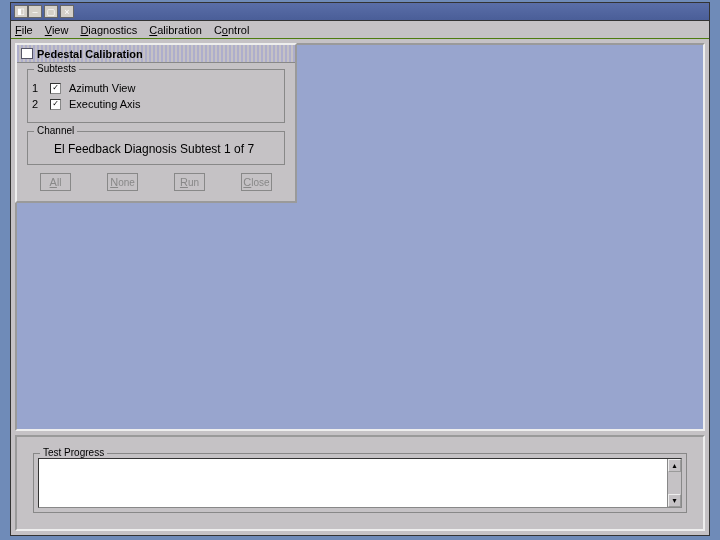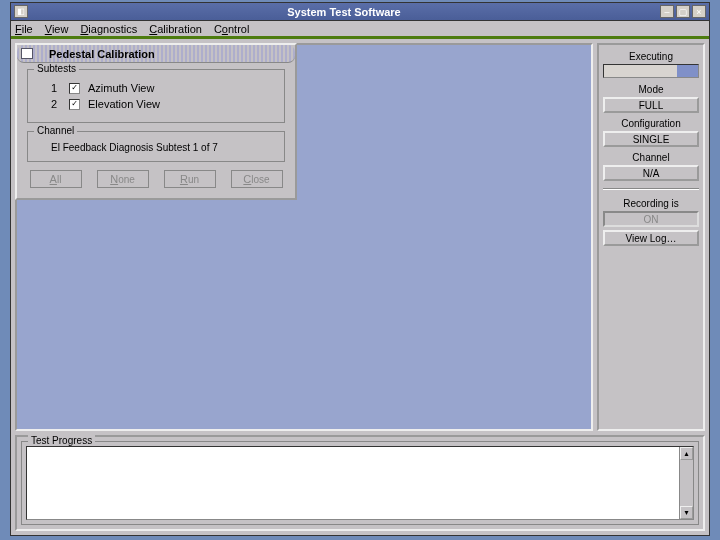--- a/index.html
+++ b/index.html
@@ -6,69 +6,68 @@
 body { background: #6f8bb8; width: 720px; height: 540px; overflow: hidden; }
 
 .window { position: absolute; left: 10px; top: 2px; width: 700px; height: 534px; background: #c5c2c5; border: 1px solid #333; display: flex; flex-direction: column; }
 
 .titlebar { height: 18px; background: linear-gradient(#5a6ea8, #4a5e98); color: #fff; display: flex; align-items: center; border-bottom: 1px solid #333; }
 .titlebar .title { flex: 1; text-align: center; font-weight: bold; font-size: 11px; }
 .titlebar .winbtns { display: flex; gap: 2px; margin-right: 3px; }
 .winbtn { width: 14px; height: 13px; background: #d4d0c8; border: 1px solid #666; display: flex; align-items: center; justify-content: center; cursor: pointer; font-size: 9px; }
 .titlebar .lefticon { width: 14px; height: 13px; background: #d4d0c8; border: 1px solid #666; margin-left: 3px; display: flex; align-items: center; justify-content: center; font-size: 8px; }
 
-.menubar { height: 18px; background: #c5c2c5; display: flex; align-items: center; padding: 0 4px; gap: 12px; border-bottom: 3px solid #4d7c0f; }
+.menubar { height: 18px; background: #c5c2c5; display: flex; align-items: center; padding: 0 4px; gap: 12px; border-bottom: 1px solid #4d7c0f; }
 .menuitem { cursor: pointer; }
 .menuitem .ul { text-decoration: underline; }
 
 .body { flex: 1; display: flex; padding: 4px; gap: 4px; overflow: hidden; }
 
 .canvas { flex: 1; background: #98a5ce; border: 2px inset #eee; position: relative; }
 
 .rightpanel { width: 108px; background: #c5c2c5; border: 2px inset #eee; padding: 4px 4px; display: flex; flex-direction: column; gap: 2px; }
 .rlabel { text-align: center; font-size: 10px; margin-top: 2px; }
 .rprogress { height: 14px; border: 1px inset #888; background: #d8d4d0; position: relative; margin-bottom: 2px; }
 .rprogress .fill { position: absolute; right: 0; top: 0; bottom: 0; width: 22%; background: #8090c8; }
 .rbtn { height: 16px; border: 2px outset #eee; background: #c5c2c5; text-align: center; line-height: 13px; cursor: pointer; font-size: 10px; margin-bottom: 1px; }
 .rbtn.disabled { color: #888; border: 2px inset #ddd; }
 .rsep { height: 1px; border-top: 1px solid #888; border-bottom: 1px solid #fff; margin: 4px 0; }
 
 .dialog { position: absolute; left: -2px; top: -2px; width: 282px; background: #c5c2c5; border: 2px outset #eee; }
-.dlg-title { height: 18px; background: repeating-linear-gradient(90deg,#aeaecc,#aeaecc 2px,#c5c2c5 2px,#c5c2c5 4px); display: flex; align-items: center; padding: 0 4px; gap: 16px; border-bottom: 1px solid #888; border-radius: 7px; }
+.dlg-title { height: 18px; background: repeating-linear-gradient(90deg,#aeaecc,#aeaecc 2px,#c5c2c5 2px,#c5c2c5 4px); display: flex; align-items: center; padding: 0 4px; gap: 4px; border-bottom: 1px solid #888; }
 .dlg-title .dicon { width: 12px; height: 11px; border: 1px solid #556; background: #fff; }
 .dlg-title .dtxt { font-weight: bold; font-size: 11px; }
 .dlg-body { padding: 6px 10px 10px 10px; }
 
-.fieldset { border: 1px solid #888; border-top-color: #888; margin-bottom: 8px; padding: 8px 8px 8px 23px; position: relative; }
+.fieldset { border: 1px solid #888; border-top-color: #888; margin-bottom: 8px; padding: 8px 8px 8px 4px; position: relative; }
 .fieldset .legend { position: absolute; top: -7px; left: 6px; background: #c5c2c5; padding: 0 3px; font-size: 10px; }
 .cbrow { display: flex; align-items: center; gap: 8px; margin: 4px 0; font-size: 10px; }
 .cbrow .num { width: 10px; }
 .cb { width: 11px; height: 11px; border: 1px inset #888; background: #fff; display: inline-flex; align-items: center; justify-content: center; font-size: 8px; line-height: 8px; cursor: pointer; }
-.statustext { font-size: 10px; padding-top: 2px; }
+.statustext { font-size: 12px; padding-top: 2px; text-align: center; }
 
 .dlg-buttons { display: flex; gap: 10px; justify-content: space-around; margin-top: 4px; }
-.dlg-btn { width: 52px; height: 18px; border: 1px solid #888; background: #c5c2c5; color: #888; text-align: center; line-height: 16px; font-size: 10px; cursor: pointer; }
+.dlg-btn { width: 31px; height: 18px; border: 1px solid #888; background: #c5c2c5; color: #888; text-align: center; line-height: 16px; font-size: 10px; cursor: pointer; }
 .dlg-btn .ul { text-decoration: underline; }
 
-.bottompanel { height: 96px; margin: 0 4px 4px 4px; background: #c5c2c5; border: 2px inset #eee; padding: 4px; position: relative; }
+.bottompanel { height: 96px; margin: 0 4px 4px 4px; background: #c5c2c5; border: 2px inset #eee; padding: 16px; position: relative; }
 .bottompanel .bfieldset { border: 1px solid #888; height: 100%; position: relative; }
 .bottompanel .blegend { position: absolute; top: -7px; left: 6px; background: #c5c2c5; padding: 0 3px; font-size: 10px; }
 .bottompanel .blist { position: absolute; top: 4px; left: 4px; right: 4px; bottom: 4px; background: #fff; border: 1px inset #888; }
 .bottompanel .scroll { position: absolute; right: 0; top: 0; bottom: 0; width: 14px; background: #c5c2c5; border-left: 1px solid #888; display: flex; flex-direction: column; }
 .scrbtn { height: 13px; border: 1px outset #eee; background: #c5c2c5; font-size: 8px; text-align: center; line-height: 11px; cursor: pointer; }
 .scrtrack { flex: 1; }
 </style>
 </head>
 <body>
 
 <div class="window">
 
   <div class="titlebar">
     <div class="lefticon">◧</div>
-    <div class="title">System Test Software</div>
     <div class="winbtns">
       <div class="winbtn">–</div>
       <div class="winbtn">▢</div>
       <div class="winbtn">×</div>
     </div>
   </div>
 
   <div class="menubar">
     <span class="menuitem"><span class="ul">F</span><span>ile</span></span>
     <span class="menuitem"><span class="ul">V</span>iew</span>
@@ -91,62 +90,41 @@
           <div class="fieldset">
             <div class="legend">Subtests</div>
             <div class="cbrow">
               <span class="num">1</span>
               <span class="cb">✓</span>
               <span>Azimuth View</span>
             </div>
             <div class="cbrow">
               <span class="num">2</span>
               <span class="cb">✓</span>
-              <span>Elevation View</span>
+              <span>Executing Axis</span>
             </div>
           </div>
 
           <div class="fieldset">
             <div class="legend">Channel</div>
             <div class="statustext">El Feedback Diagnosis Subtest 1 of 7</div>
           </div>
 
           <div class="dlg-buttons">
             <div class="dlg-btn"><span class="ul">A</span>ll</div>
             <div class="dlg-btn"><span class="ul">N</span>one</div>
             <div class="dlg-btn"><span class="ul">R</span>un</div>
             <div class="dlg-btn"><span class="ul">C</span>lose</div>
           </div>
 
         </div>
       </div>
 
     </div>
 
-    <div class="rightpanel">
-      <div class="rlabel">Executing</div>
-      <div class="rprogress">
-          <div class="fill"></div>
-        </div>
-
-      <div class="rlabel">Mode</div>
-      <div class="rbtn">FULL</div>
-
-      <div class="rlabel">Configuration</div>
-      <div class="rbtn">SINGLE</div>
-
-      <div class="rlabel">Channel</div>
-      <div class="rbtn">N/A</div>
-
-      <div class="rsep"></div>
-
-      <div class="rlabel">Recording is</div>
-      <div class="rbtn disabled">ON</div>
-      <div class="rbtn">View Log…</div>
-    </div>
 
   </div>
 
   <div class="bottompanel">
     <div class="bfieldset">
       <div class="blegend">Test Progress</div>
       <div class="blist">
         <div class="scroll">
           <div class="scrbtn">▴</div>
           <div class="scrtrack"></div>

